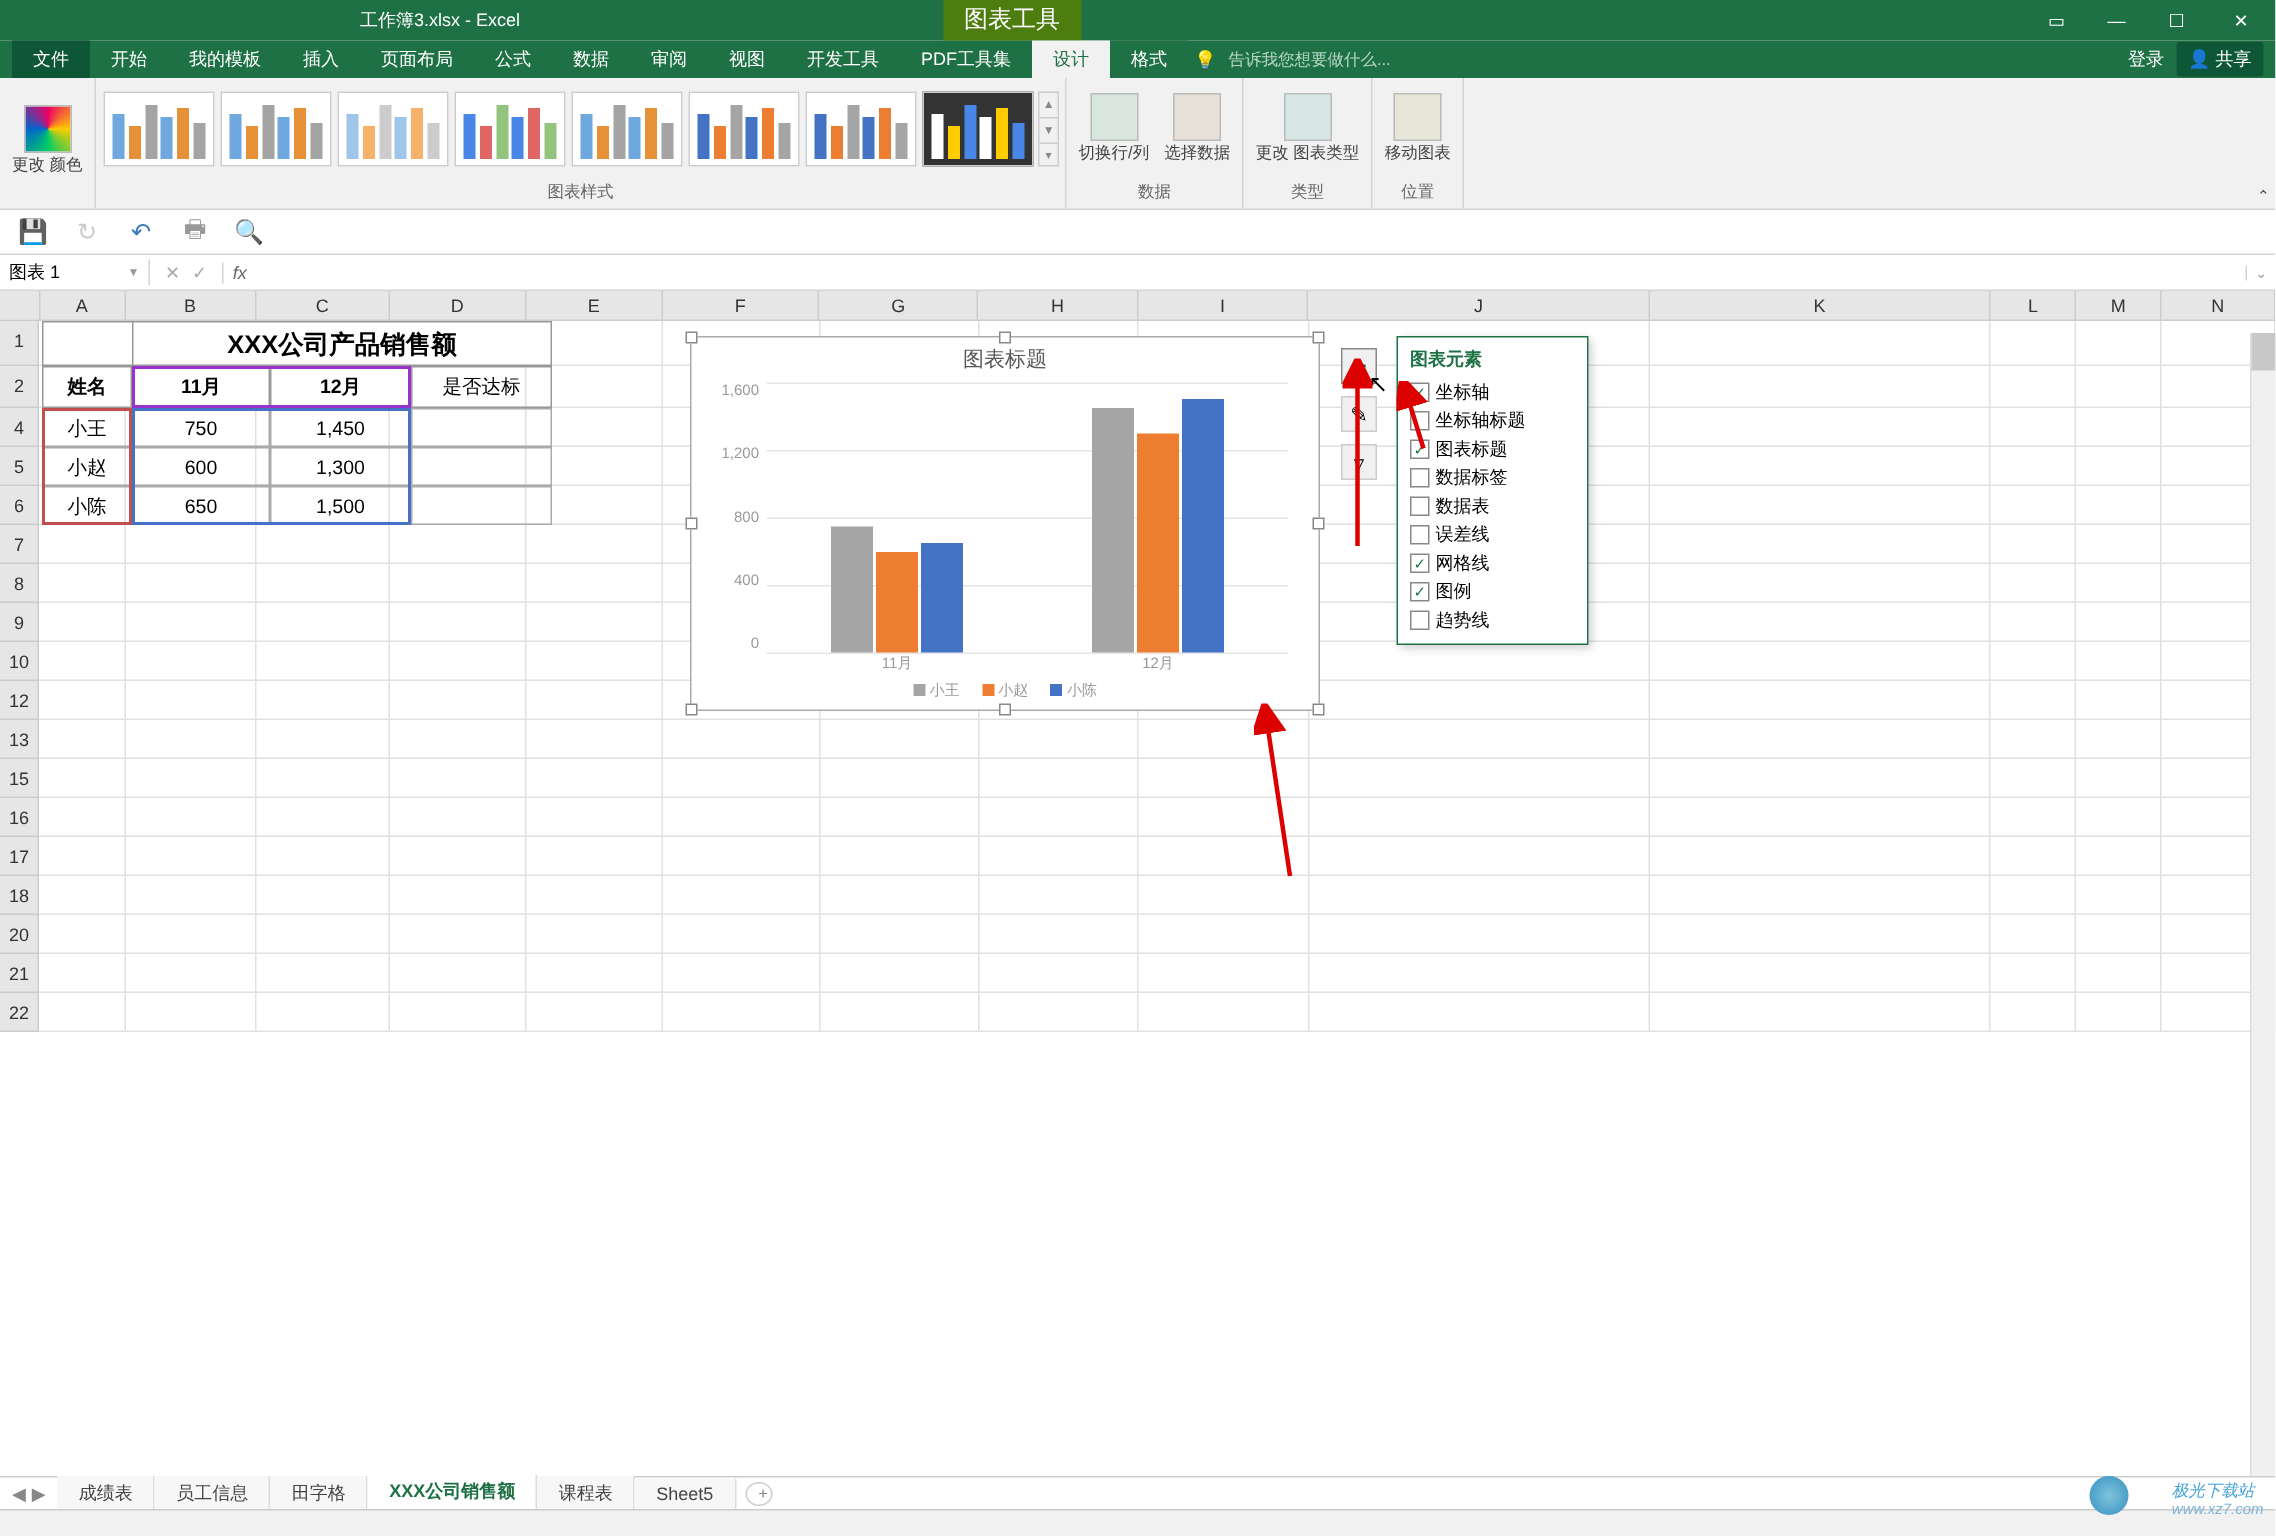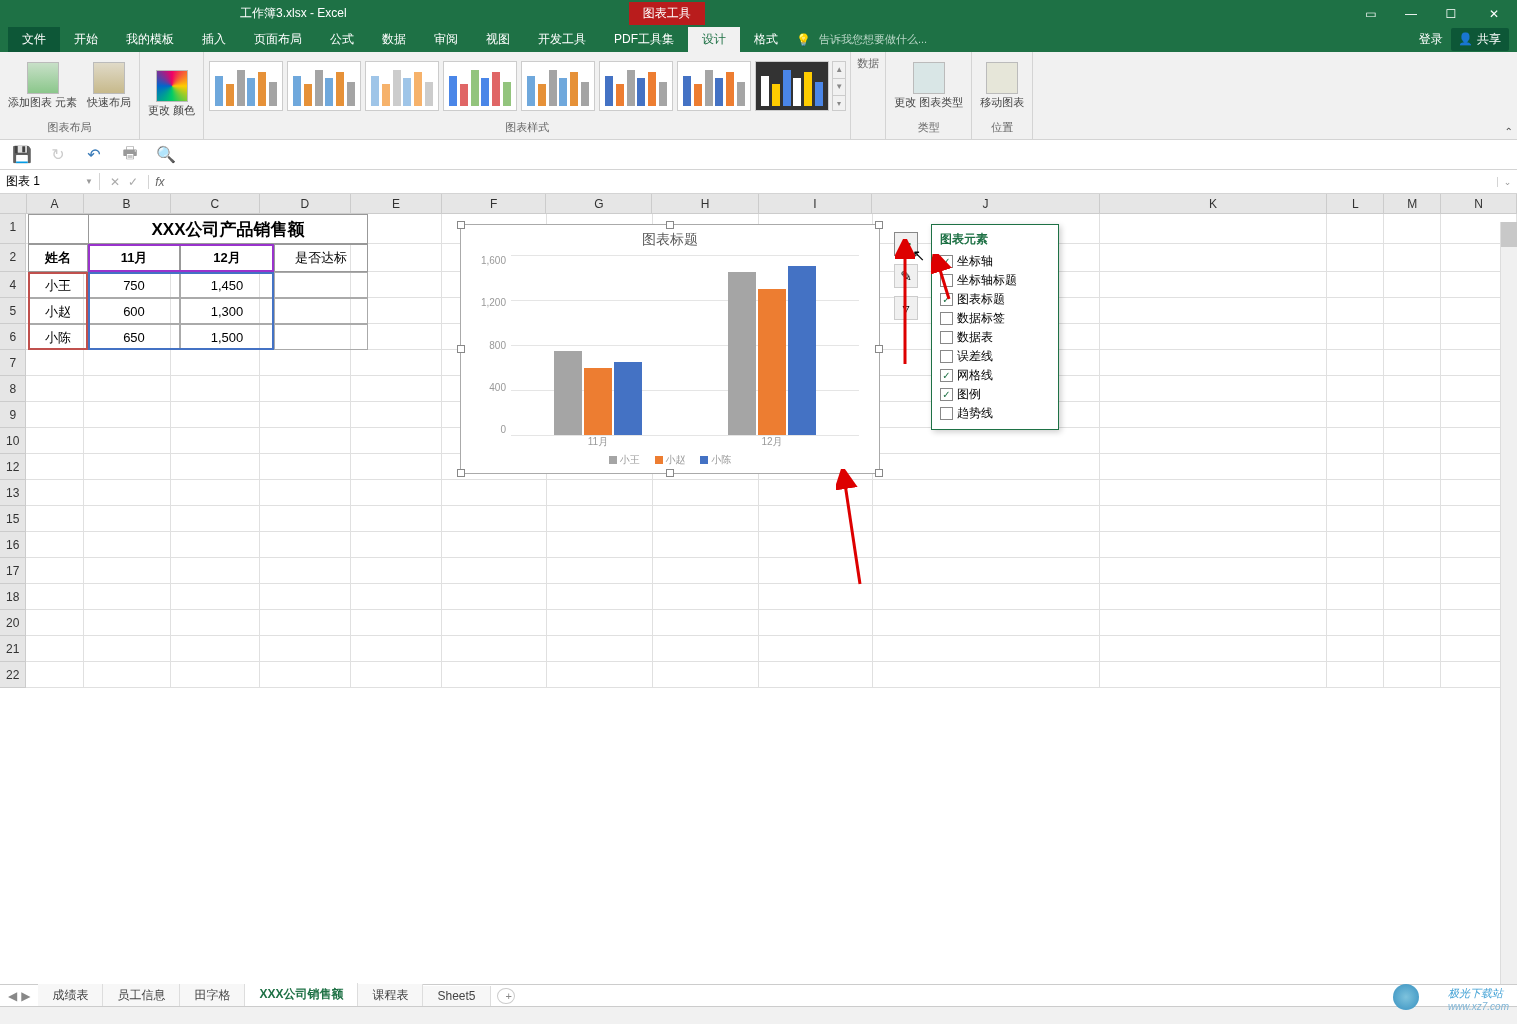--- a/index.html
+++ b/index.html
@@ -1,21 +1,21 @@
 <!DOCTYPE html>
 <html><head>
 <meta charset="utf-8">
 <style>
 * { margin: 0; padding: 0; box-sizing: border-box; font-family: "Microsoft YaHei", Arial, sans-serif; }
 body { background: #fff; overflow: hidden; width: 1517px; height: 1024px; position: relative; }
 
 
 .title-bar { height: 27px; background: #1e7145; display: flex; align-items: center; color: #fff; font-size: 12px; }
 .title-bar .file-title { margin-left: 240px; }
-.title-bar .chart-tools { background: #b91c1c; padding: 3px 14px; margin-left: 282px; font-size: 12px; }
+.title-bar .chart-tools { background: #4d7c0f; padding: 3px 14px; margin-left: 282px; font-size: 16px; }
 .title-bar .spacer { flex: 1; }
 .title-bar .sys-btn { width: 40px; height: 27px; display: flex; align-items: center; justify-content: center; font-size: 12px; }
 .title-bar .sys-btn.close { width: 46px; }
 
 
 .ribbon-tabs { height: 25px; background: #1e7145; display: flex; align-items: center; color: #fff; font-size: 12px; padding-left: 8px; }
 .ribbon-tabs .tab { padding: 4px 14px; cursor: pointer; }
 .ribbon-tabs .tab.contextual { background: #f1f1f1; color: #1e7145; }
 .ribbon-tabs .tell-me { color: #b8d6c6; margin-left: 8px; font-size: 11px; }
 .ribbon-tabs .right-section { margin-left: auto; display: flex; align-items: center; padding-right: 8px; gap: 8px; }
@@ -147,34 +147,20 @@
   <span class="right-section">
     <span>登录</span>
     <span class="share-btn">👤 <span>共享</span></span>
   </span>
 </div>
 
 <div class="ribbon">
   <div class="ribbon-group">
     <div class="ribbon-group-content">
       <div class="ribbon-btn">
-          <div class="icon" style="background:linear-gradient(#c8e0c8,#8bc78b)"></div>
-          <div class="label">添加图表
-元素</div>
-        </div>
-      <div class="ribbon-btn">
-          <div class="icon" style="background:linear-gradient(#e0dac8,#c7b98b)"></div>
-          <div class="label">快速布局</div>
-        </div>
-    </div>
-    <div class="ribbon-group-label">图表布局</div>
-  </div>
-  <div class="ribbon-group">
-    <div class="ribbon-group-content">
-      <div class="ribbon-btn">
           <div class="icon" style="background:conic-gradient(#e06,#fc0,#0c6,#06c,#e06)"></div>
           <div class="label">更改
 颜色</div>
         </div>
     </div>
     <div class="ribbon-group-label"></div>
   </div>
   <div class="ribbon-group" style="flex:0 0 auto">
     <div class="ribbon-group-content" id="styles-row">
         <div class="chart-style">
@@ -243,20 +229,30 @@
         </div>
         <div style="display: flex; flex-direction: column; border: 1px solid rgb(204, 204, 204); width: 14px; height: 50px; font-size: 8px; color: rgb(136, 136, 136);">
           <div style="flex:1;text-align:center;border-bottom:1px solid #ccc;line-height:16px">▲</div>
           <div style="flex:1;text-align:center;border-bottom:1px solid #ccc;line-height:16px">▼</div>
           <div style="flex:1;text-align:center;line-height:16px">▾</div>
         </div>
       </div>
     <div class="ribbon-group-label">图表样式</div>
   </div>
   <div class="ribbon-group">
+    <div class="ribbon-group-content">
+      <div class="ribbon-btn">
+          <div class="icon" style="background:#d9e6dd"></div>
+          <div class="label">切换行/列</div>
+        </div>
+      <div class="ribbon-btn">
+          <div class="icon" style="background:#e6e0d9"></div>
+          <div class="label">选择数据</div>
+        </div>
+    </div>
     <div class="ribbon-group-label">数据</div>
   </div>
   <div class="ribbon-group">
     <div class="ribbon-group-content">
       <div class="ribbon-btn">
           <div class="icon" style="background:#d9e6e6"></div>
           <div class="label">更改
 图表类型</div>
         </div>
     </div>

